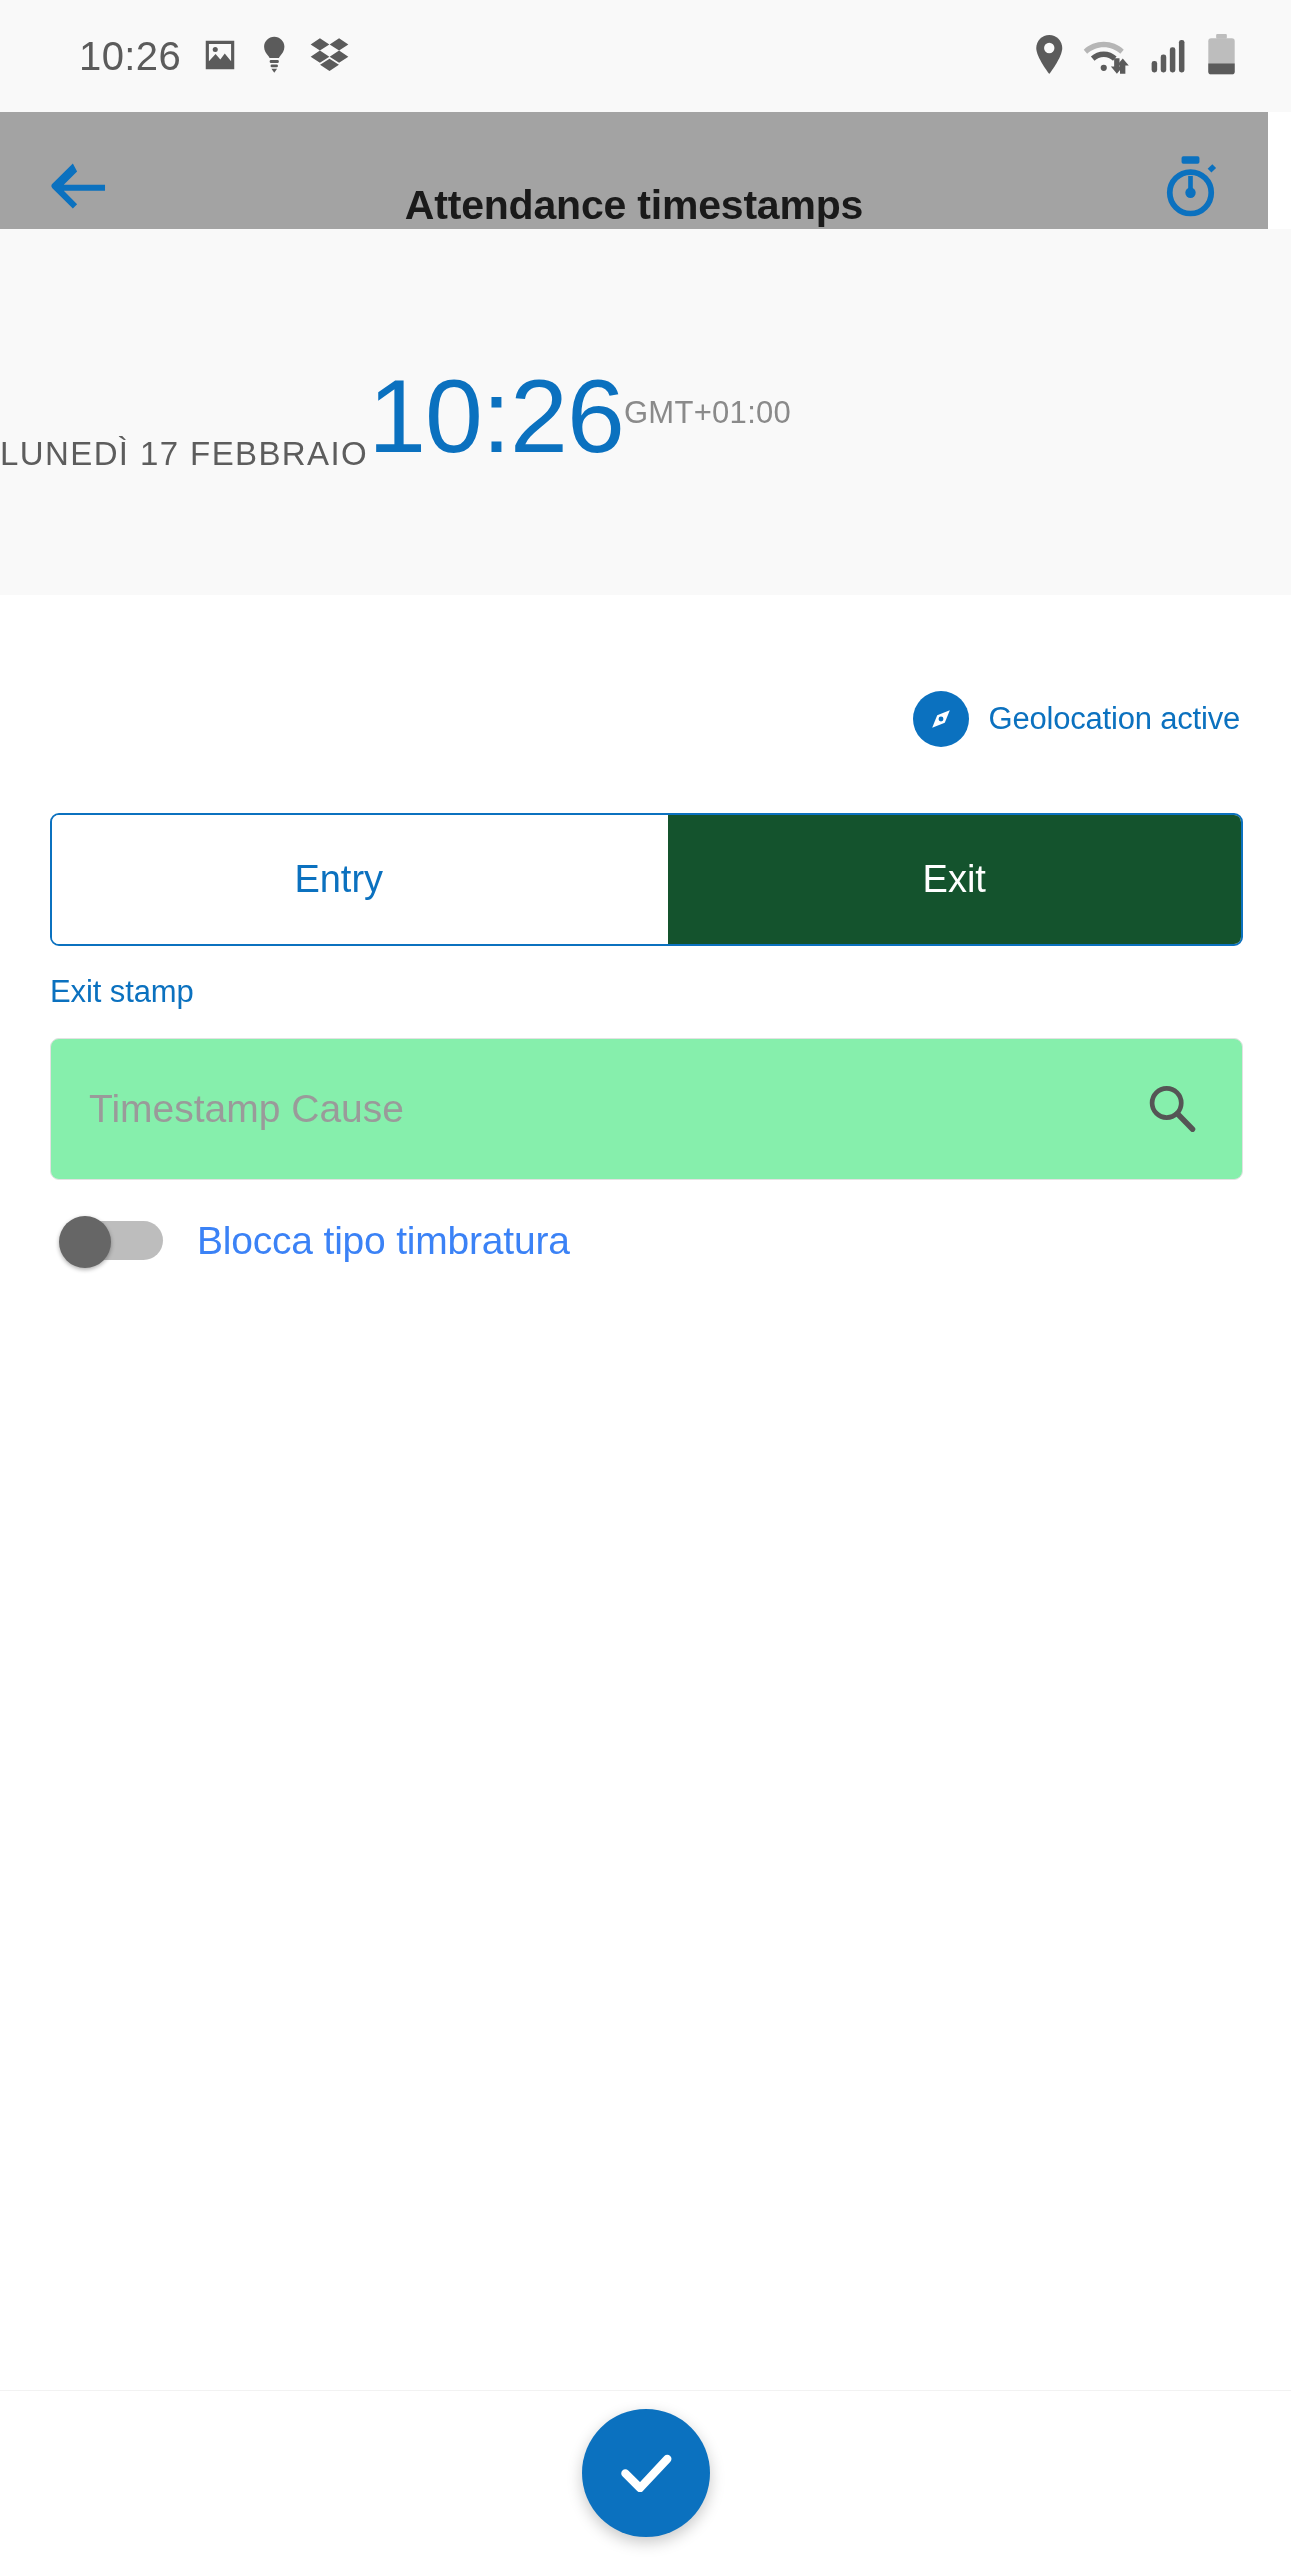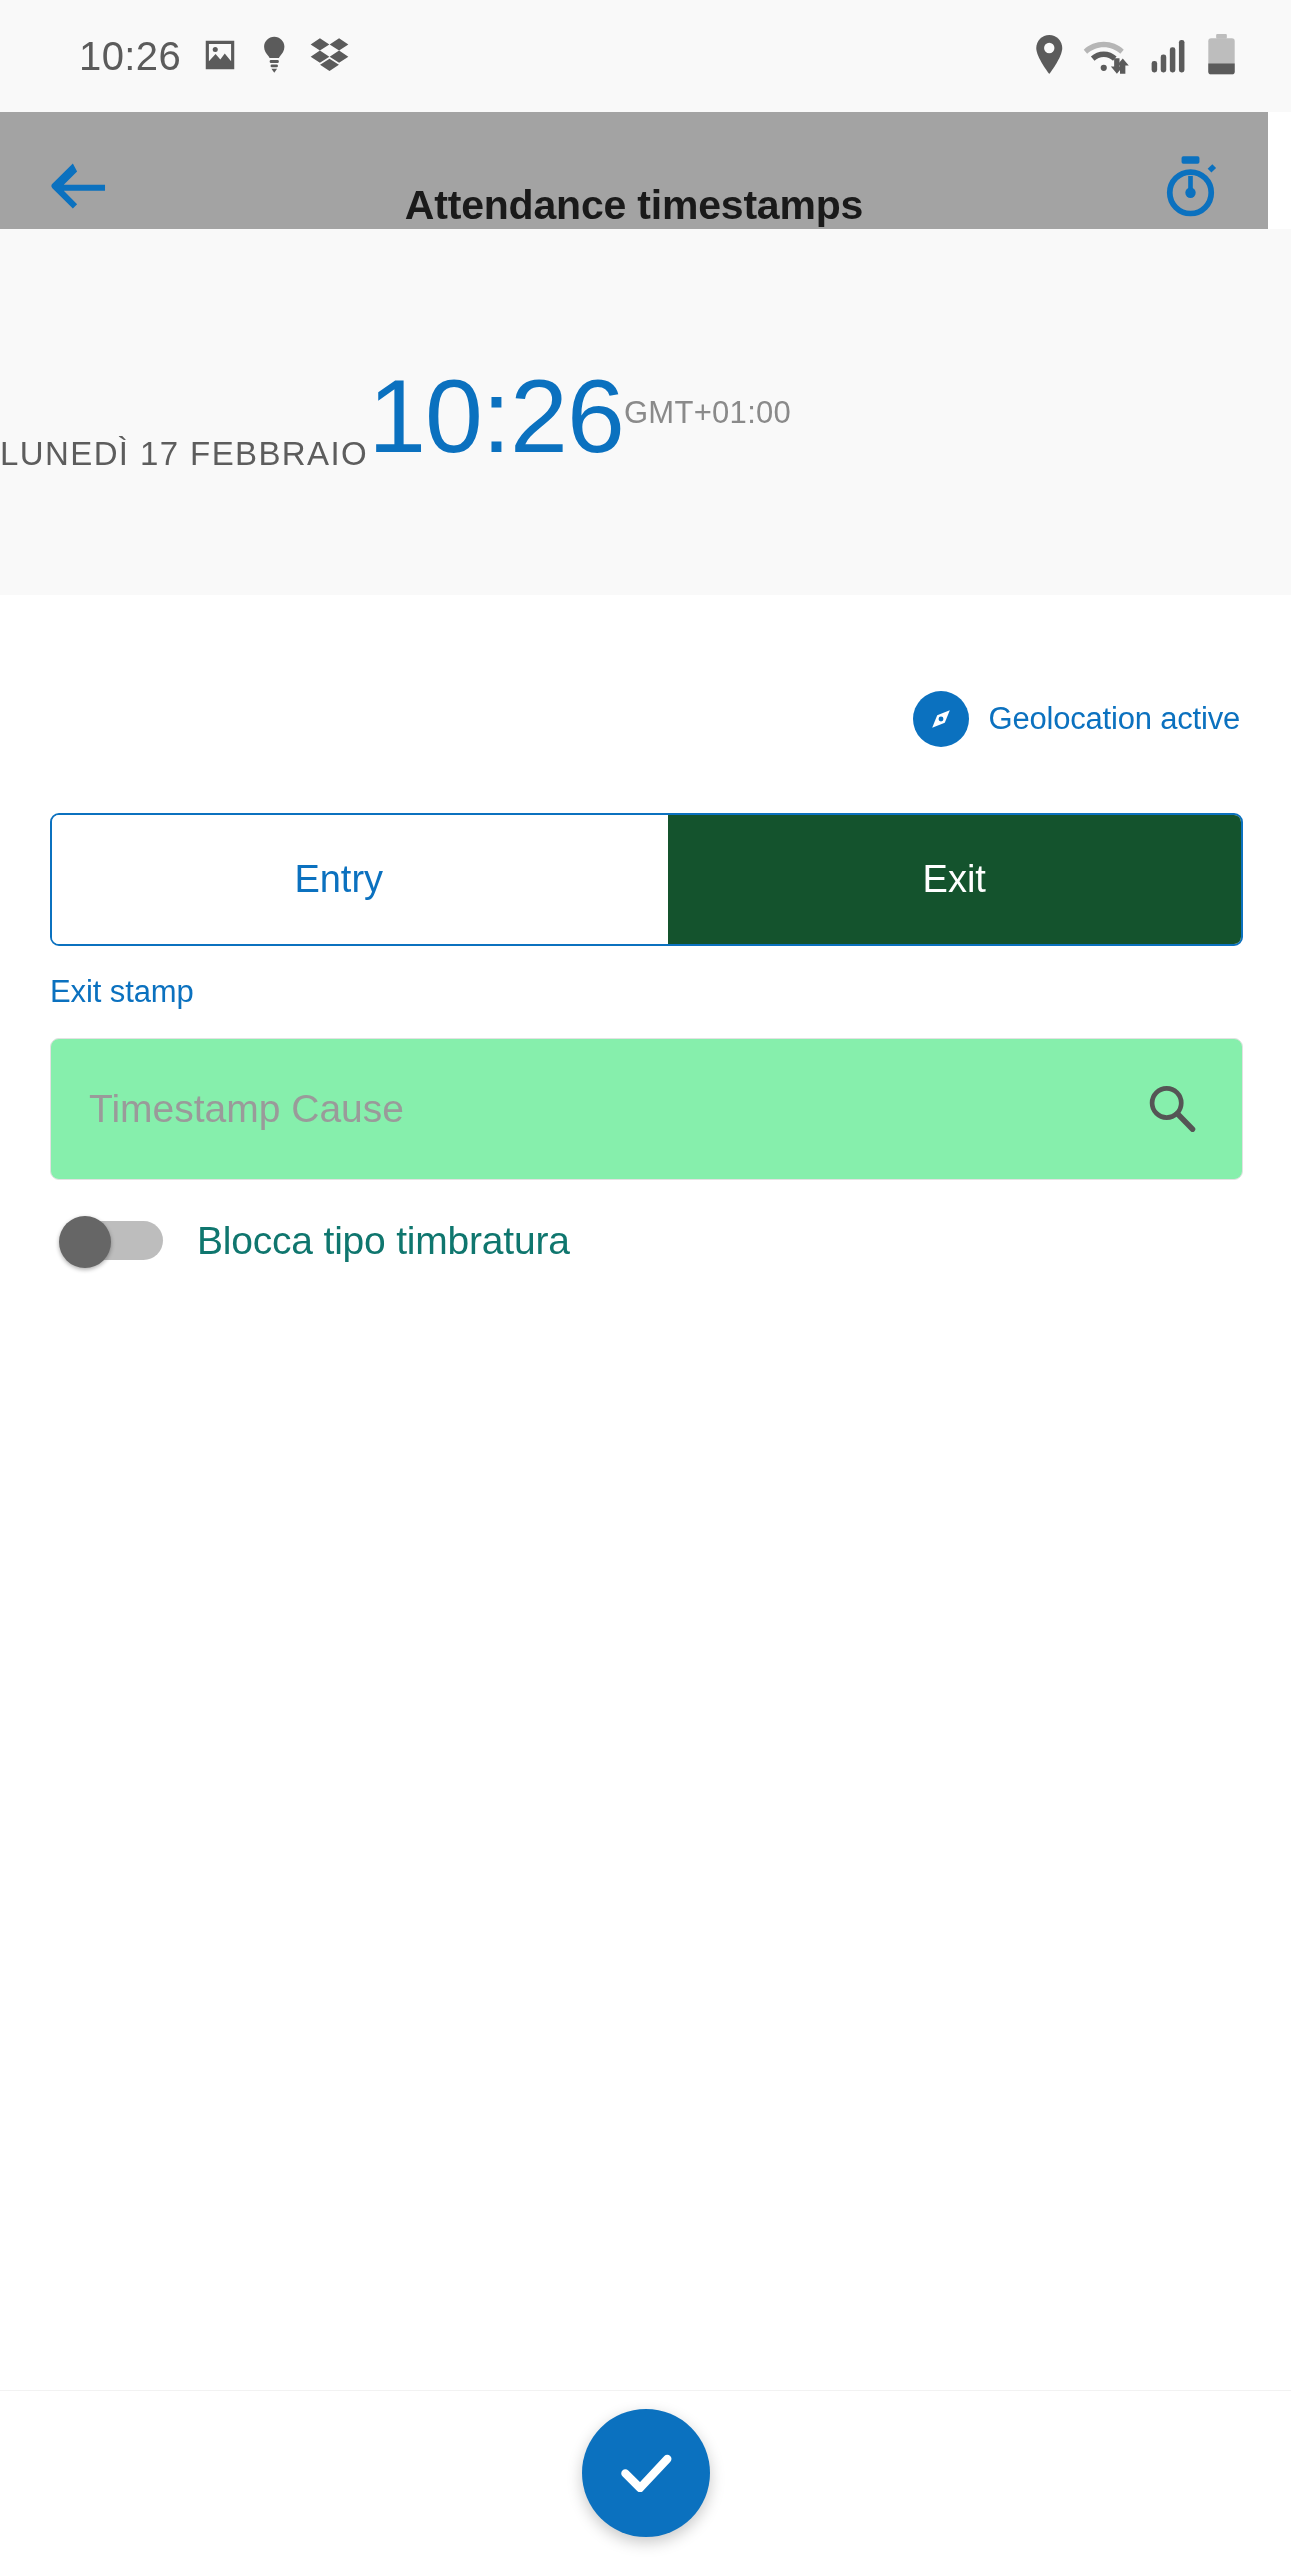--- a/index.html
+++ b/index.html
@@ -245,21 +245,21 @@
   .switch-thumb {
     position: absolute;
     left: 0; top: 0;
     width: 52px; height: 52px;
     border-radius: 50%;
     background: #666666;
     box-shadow: 0 1.8px 4.5px rgba(0,0,0,0.32);
   }
   .toggle-label {
     font-size: 39px;
-    color: #0f766e;
+    color: #3b82f6;
     letter-spacing: -0.2px;
   }
 
   
   .bottom-bar {
     position: absolute;
     left: 0;
     top: 2390px;
     width: 1292px;
     height: 186px;

